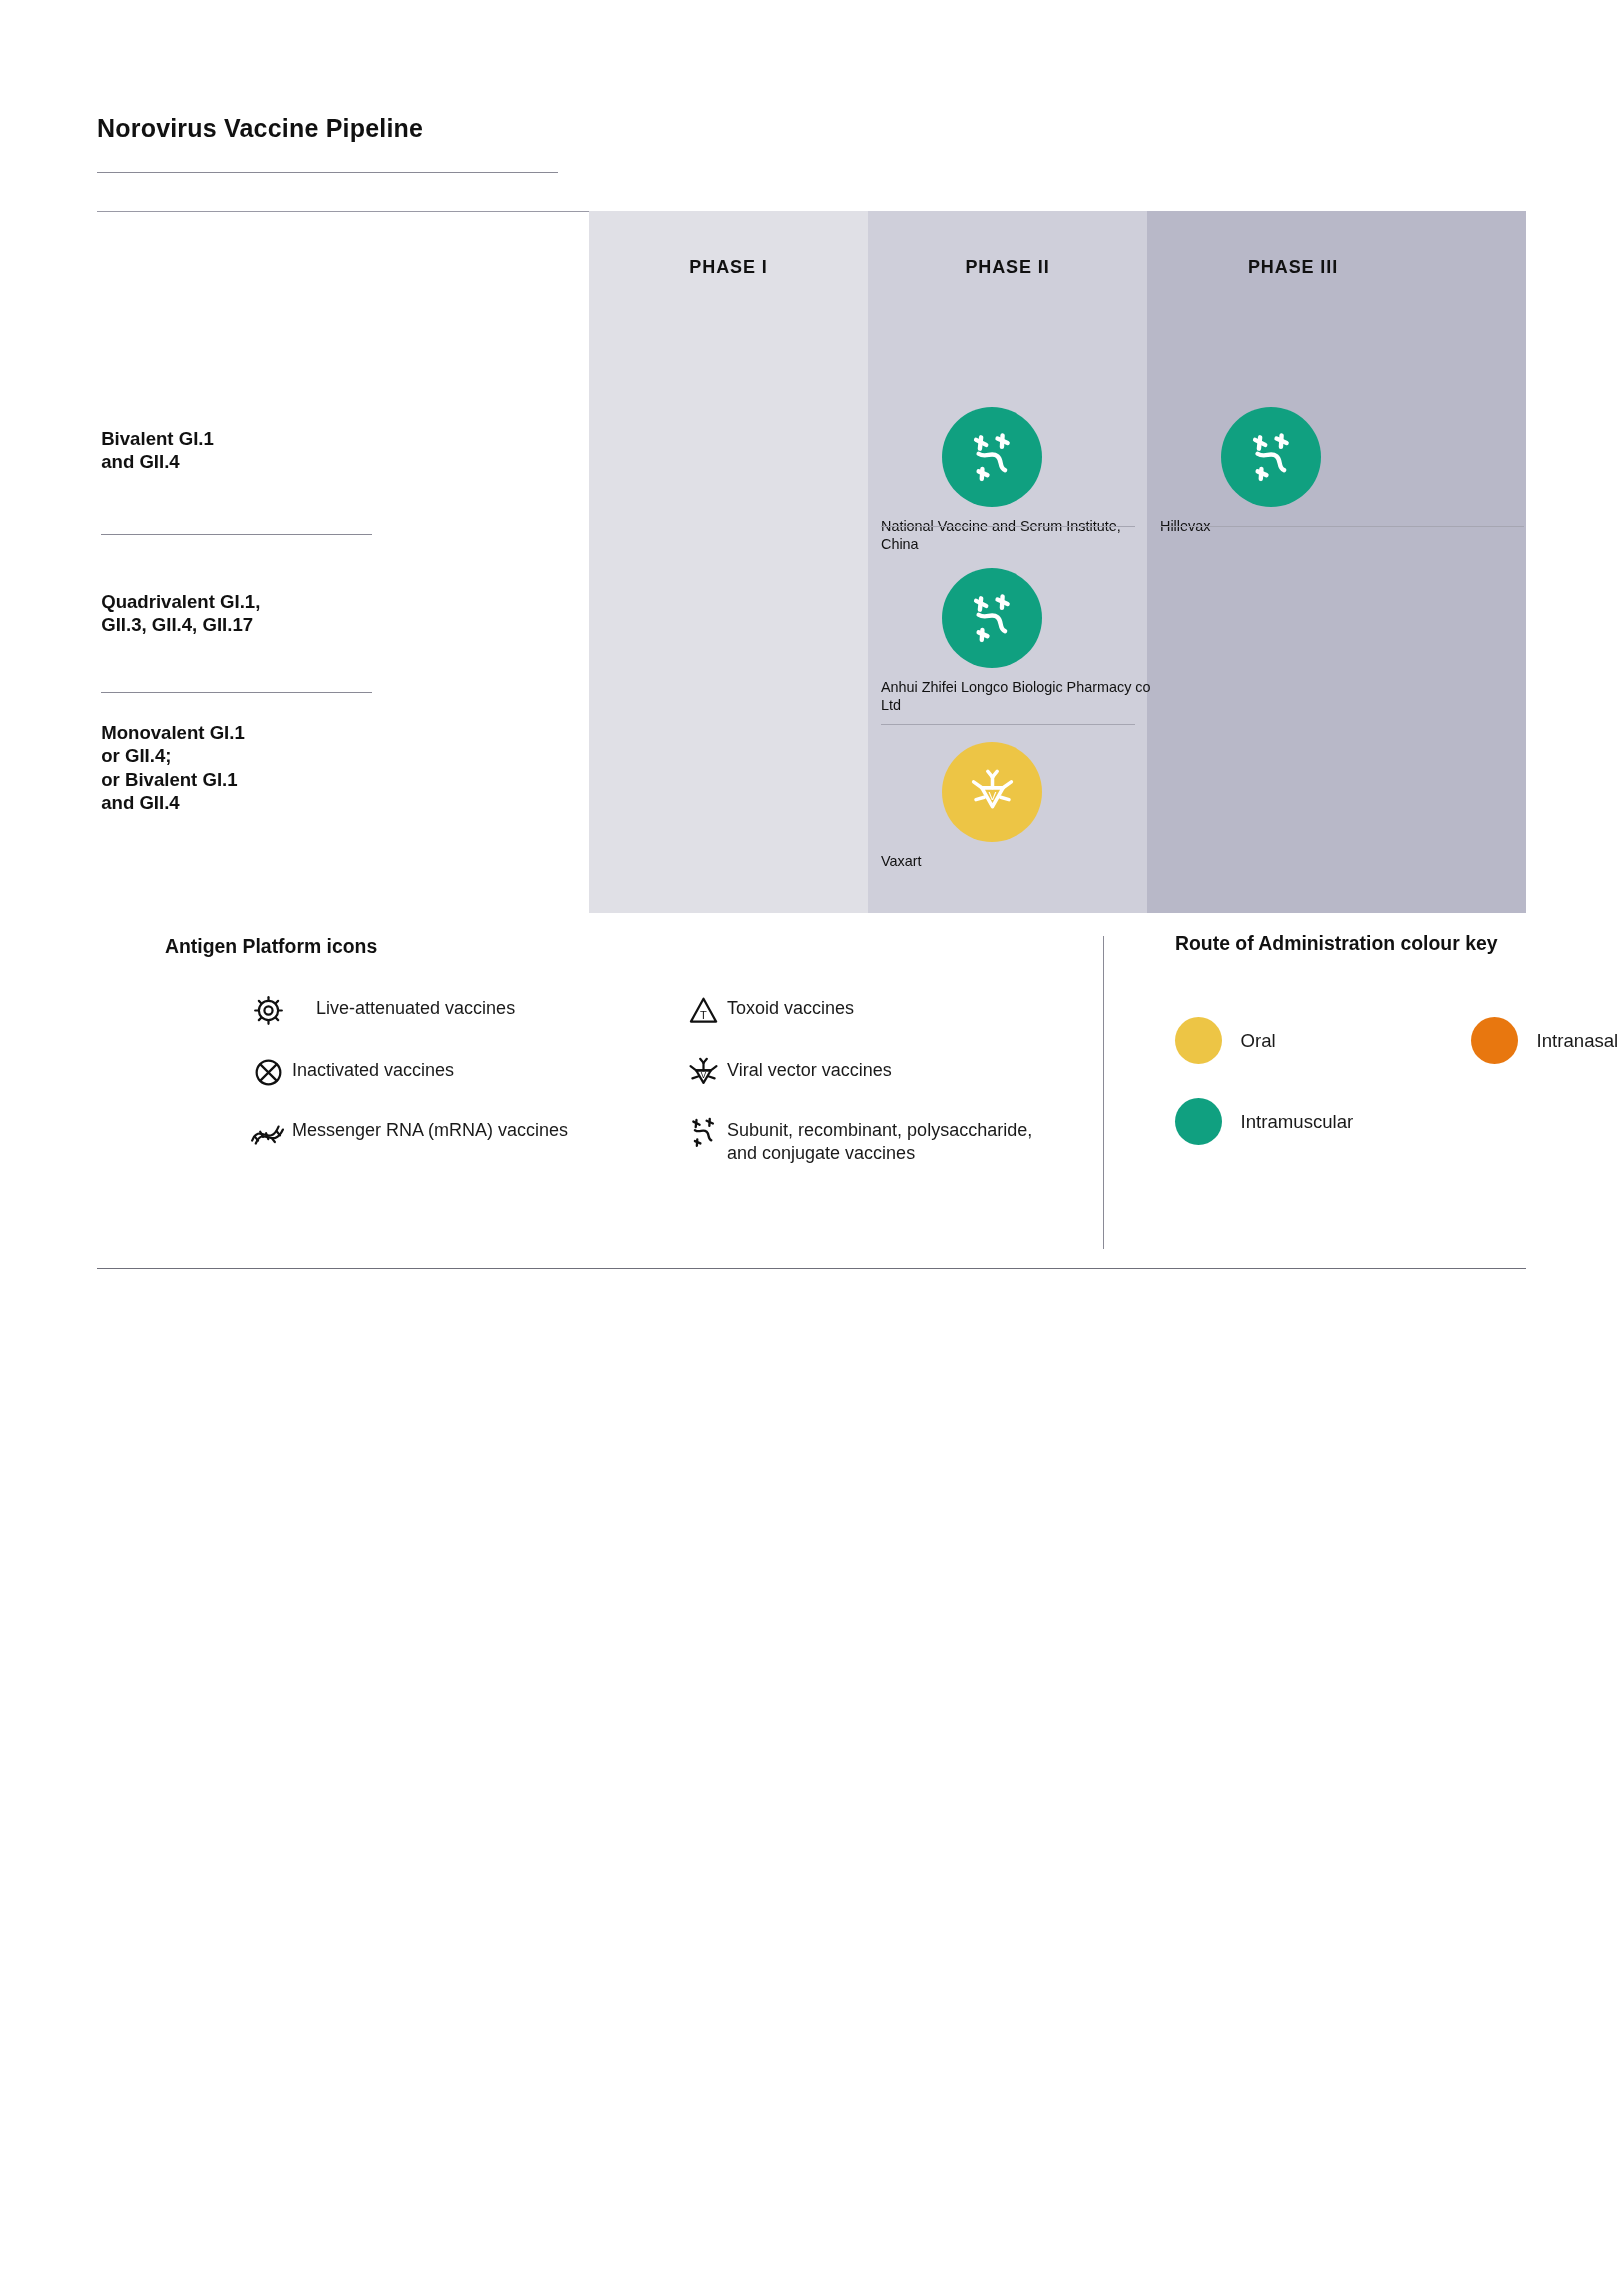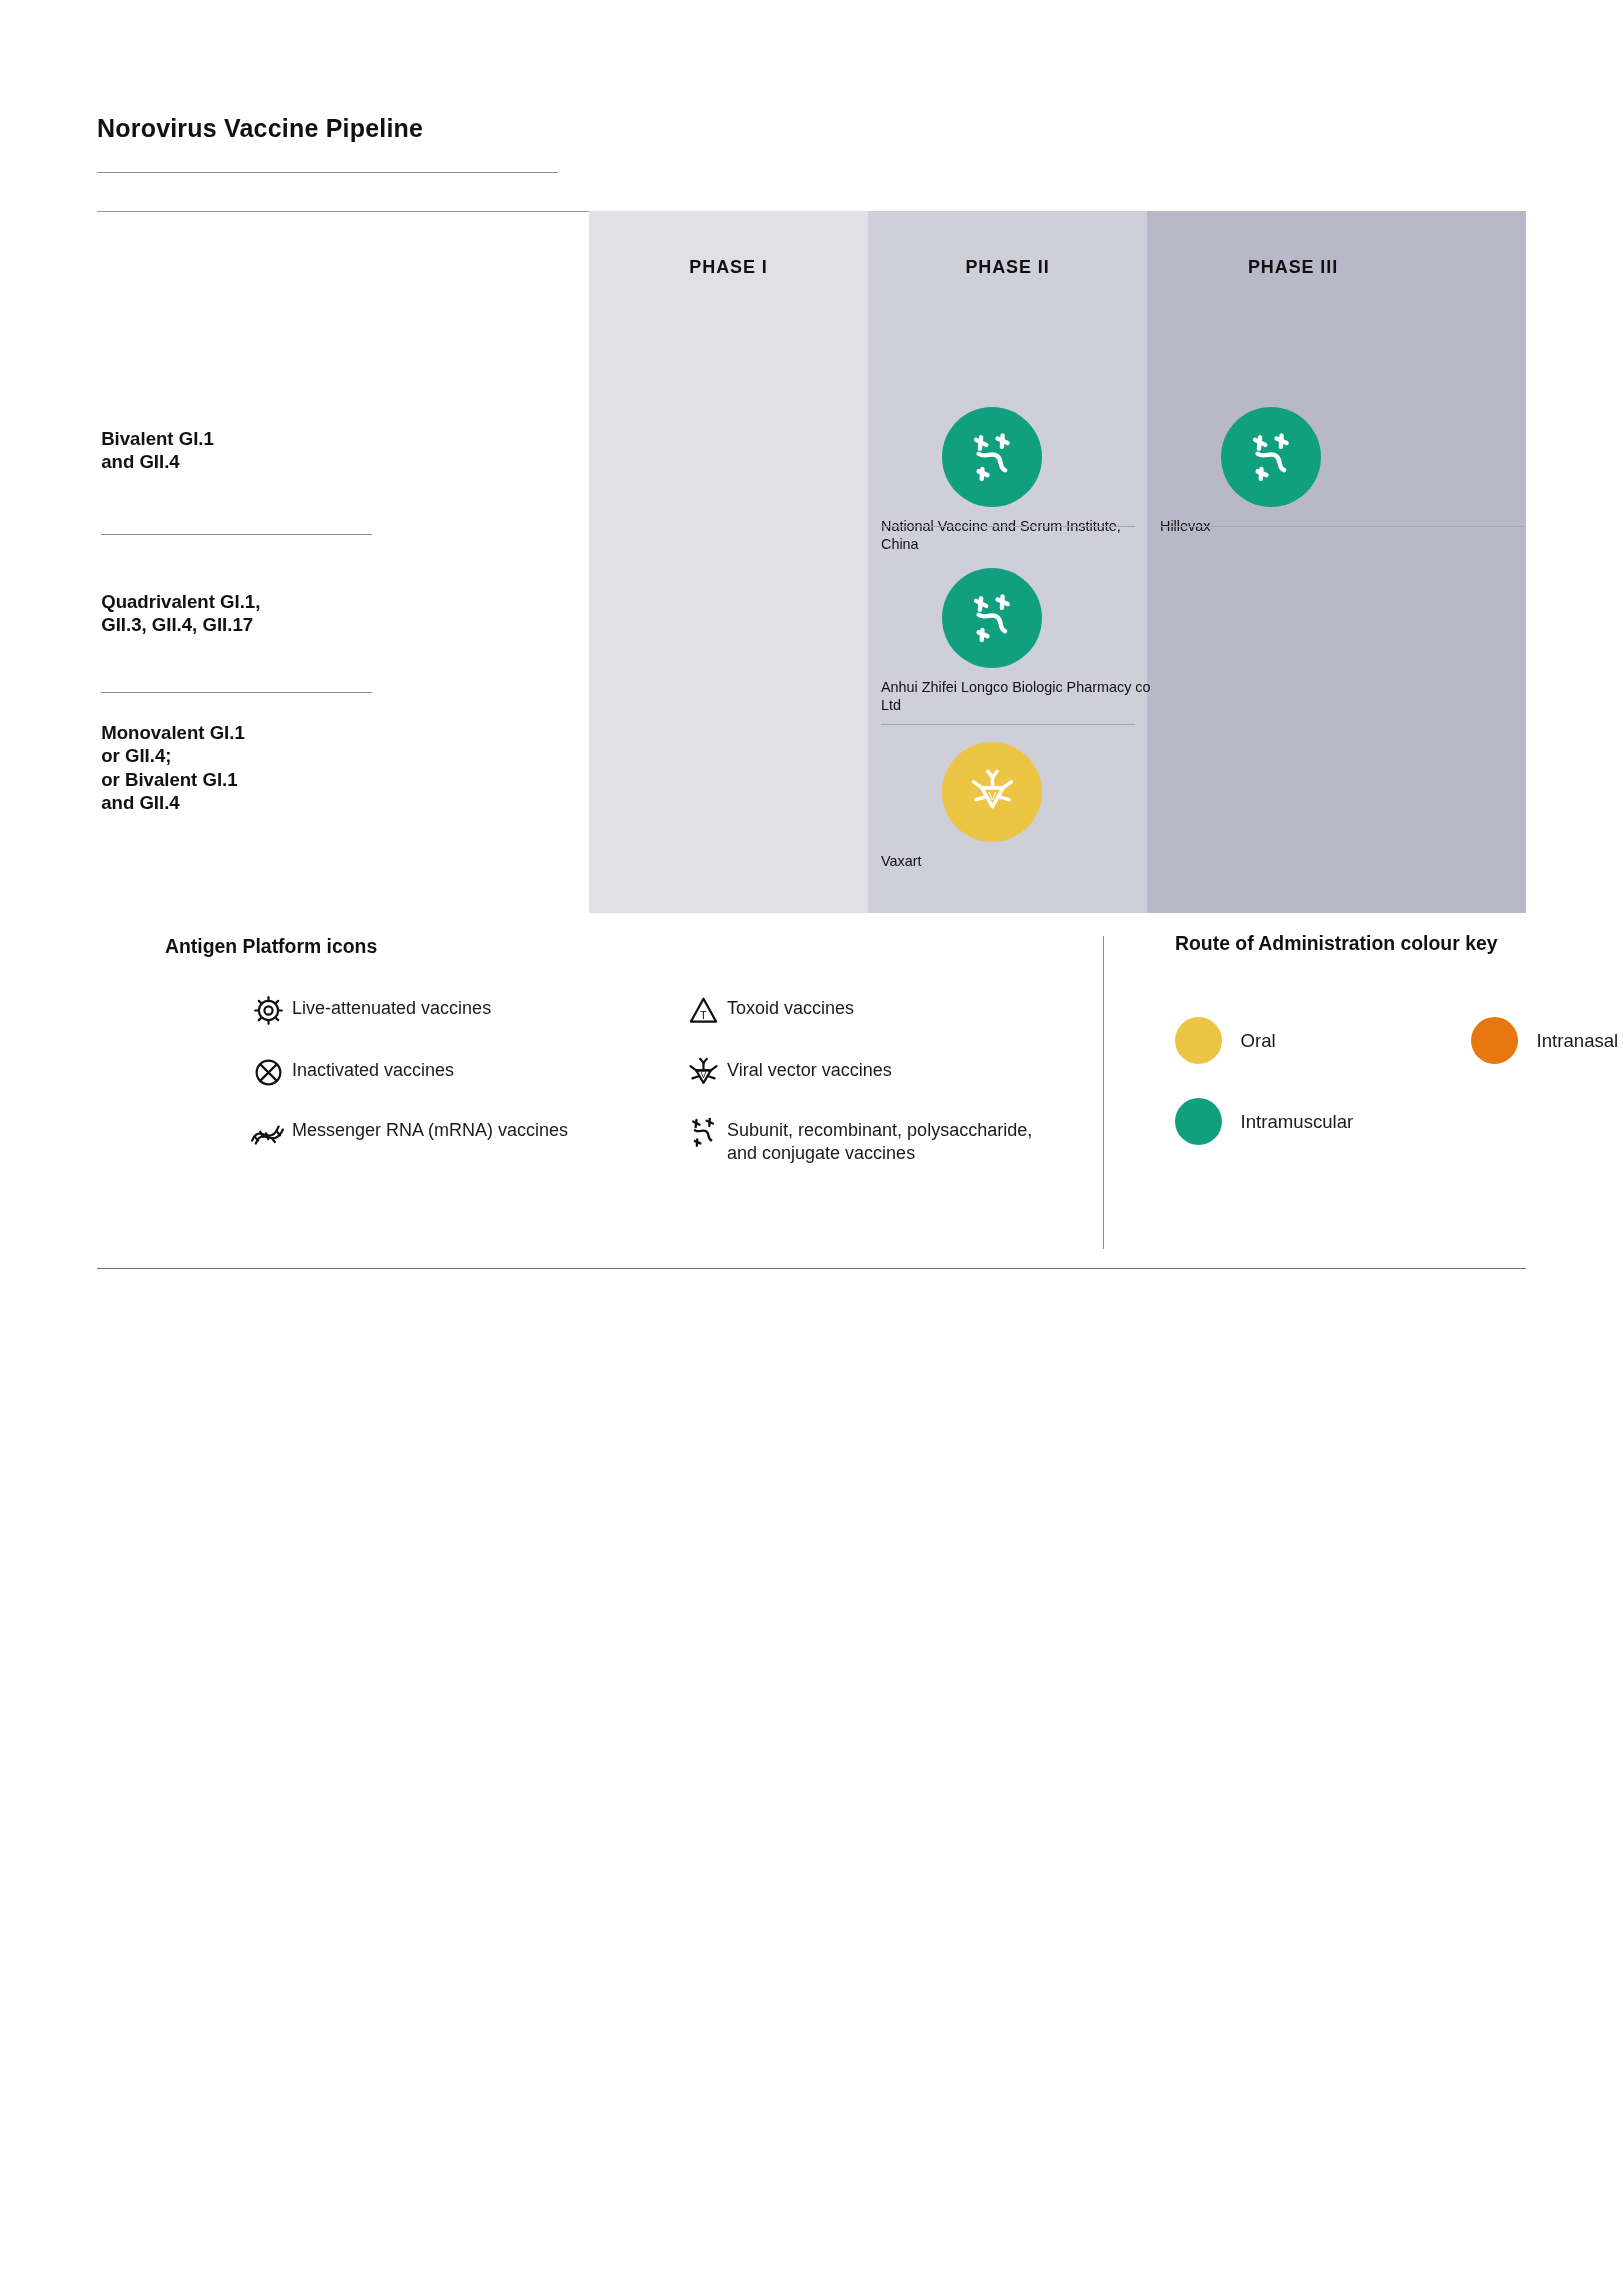--- a/index.html
+++ b/index.html
@@ -319,21 +319,21 @@
       </div>
       <div class="entry-name">Vaxart</div>
     </div>
   </div>
 
   <div class="legend">
     <div class="legend-divider"></div>
 
     <div class="legend-heading" style="left:68px; top:12.7px;">Antigen Platform icons</div>
 
-    <div class="legend-item" style="left:148px; top:66px; width:380px;">
+    <div class="legend-item" style="left:148px; top:66px; width:380px;gap:24px;">
       <span class="glyph">
         <svg width="37" height="37" viewBox="0 0 100 100">
           <circle cx="50" cy="50" r="26" fill="none" stroke="#111" stroke-width="6"></circle>
           <circle cx="50" cy="50" r="11" fill="none" stroke="#111" stroke-width="6"></circle>
           <g stroke="#111" stroke-width="6" stroke-linecap="round">
             <path d="M50 24 L50 14"></path>
               <path d="M50 76 L50 86"></path>
             <path d="M24 50 L14 50"></path>
               <path d="M76 50 L86 50"></path>
             <path d="M31 31 L24 24"></path>

